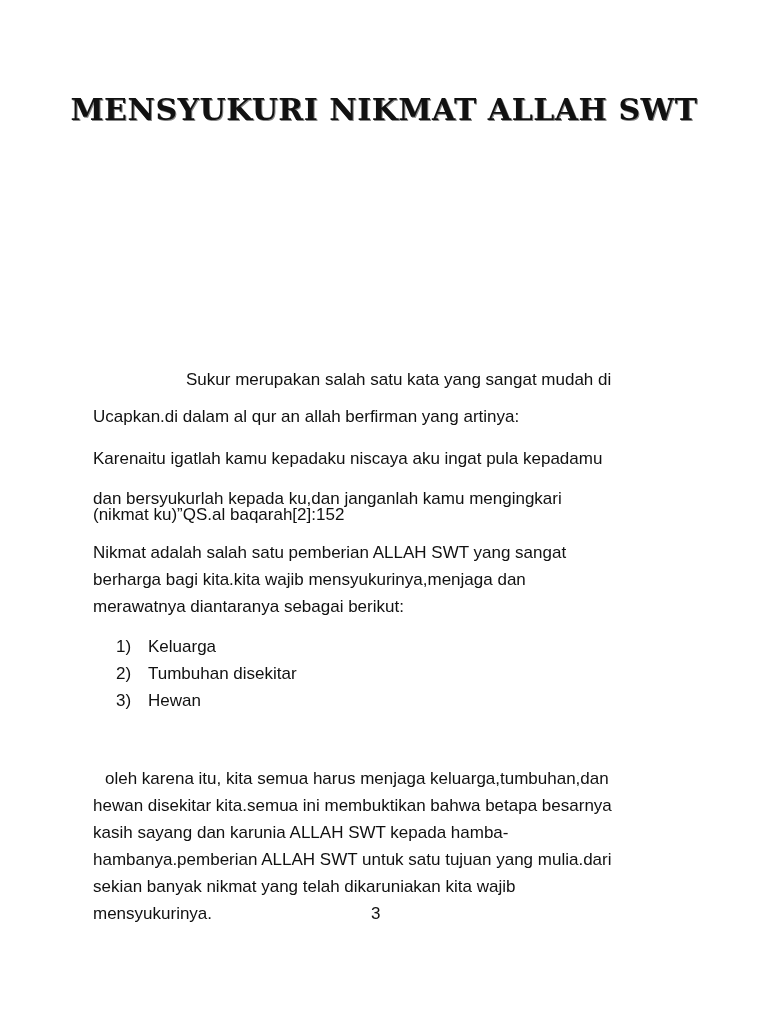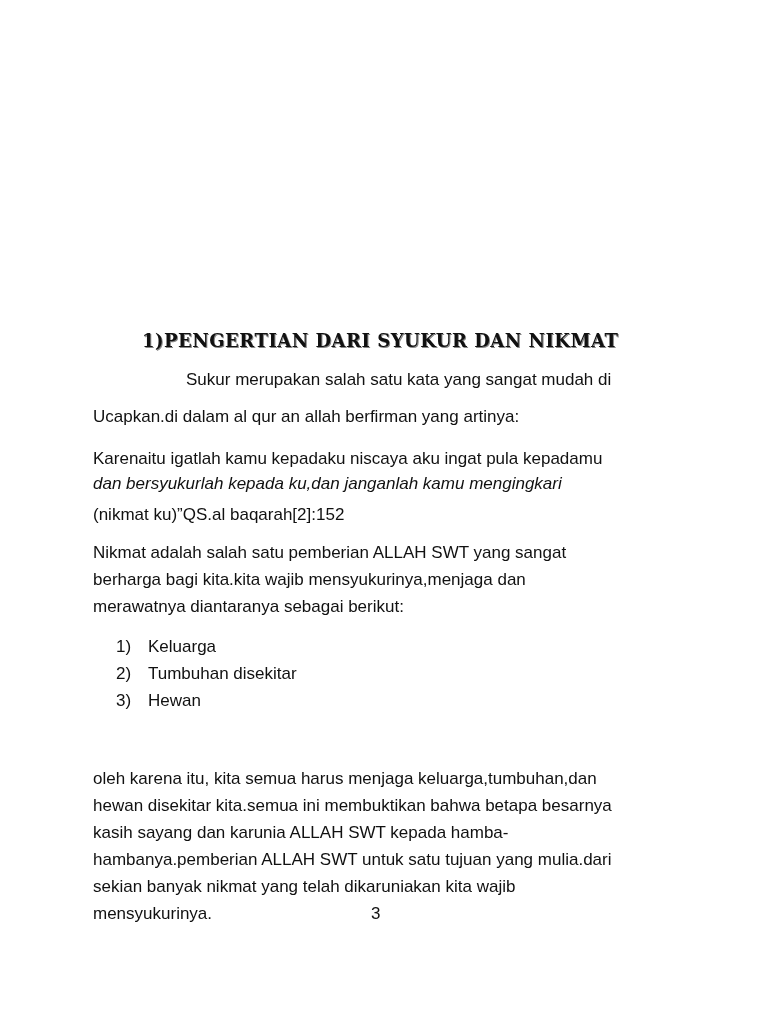--- a/index.html
+++ b/index.html
@@ -27,30 +27,30 @@
   }
   .line { position: absolute; left: 0; white-space: nowrap; }
   .li-num { position: absolute; left: 0; }
   .li-txt { position: absolute; left: 32px; }
 </style>
 </head>
 <body>
 
 <div class="page">
 
-  <div class="deco section">1)PENGERTIAN DARI SYUKUR DAN NIKMAT</div>
+  <div class="deco title">MENSYUKURI NIKMAT ALLAH SWT</div>
 
   <div class="body" style="left:93px; top:370px;">
     <div class="line" style="left:93px; top:0px;">Sukur merupakan salah satu kata yang sangat mudah di</div>
     <div class="line" style="top:37px;">Ucapkan.di dalam al qur an allah berfirman yang artinya:</div>
   </div>
 
   <div class="body" style="left:93px; top:449px;">
     <div class="line" style="top:0px;">Karenaitu igatlah kamu kepadaku niscaya aku ingat pula kepadamu</div>
-    <div class="line" style="top:25px;font-style:italic;">dan bersyukurlah kepada ku,dan janganlah kamu mengingkari</div>
+    <div class="line" style="top:40px;">dan bersyukurlah kepada ku,dan janganlah kamu mengingkari</div>
     <div class="line" style="top:56px;">(nikmat ku)”QS.al baqarah[2]:152</div>
   </div>
 
   <div class="body" style="left:93px; top:543px;">
     <div class="line" style="top:0px;">Nikmat adalah  salah satu pemberian ALLAH SWT yang sangat</div>
     <div class="line" style="top:27px;">berharga bagi kita.kita wajib mensyukurinya,menjaga dan</div>
     <div class="line" style="top:54px;">merawatnya diantaranya sebagai berikut:</div>
   </div>
 
   <div class="body" style="left:116px; top:637px;">
@@ -62,21 +62,21 @@
       <span class="li-num">2)</span>
       <span class="li-txt">Tumbuhan disekitar</span>
     </div>
     <div class="line" style="top:54px;">
       <span class="li-num">3)</span>
       <span class="li-txt">Hewan</span>
     </div>
   </div>
 
   <div class="body" style="left:93px; top:769px;">
-    <div class="line" style="top:0px;">oleh karena itu, kita semua harus menjaga keluarga,tumbuhan,dan</div>
+    <div class="line" style="top:0px;margin-left:12px;">oleh karena itu, kita semua harus menjaga keluarga,tumbuhan,dan</div>
     <div class="line" style="top:27px;">hewan disekitar kita.semua ini membuktikan bahwa betapa besarnya</div>
     <div class="line" style="top:54px;">kasih sayang dan karunia ALLAH SWT kepada hamba-</div>
     <div class="line" style="top:81px;">hambanya.pemberian ALLAH SWT untuk satu tujuan yang mulia.dari</div>
     <div class="line" style="top:108px;">sekian banyak nikmat yang telah dikaruniakan kita wajib</div>
     <div class="line" style="top:135px;">mensyukurinya.</div>
     <div class="line" style="left:278px; top:135px;">3</div>
   </div>
 
 </div>
 

